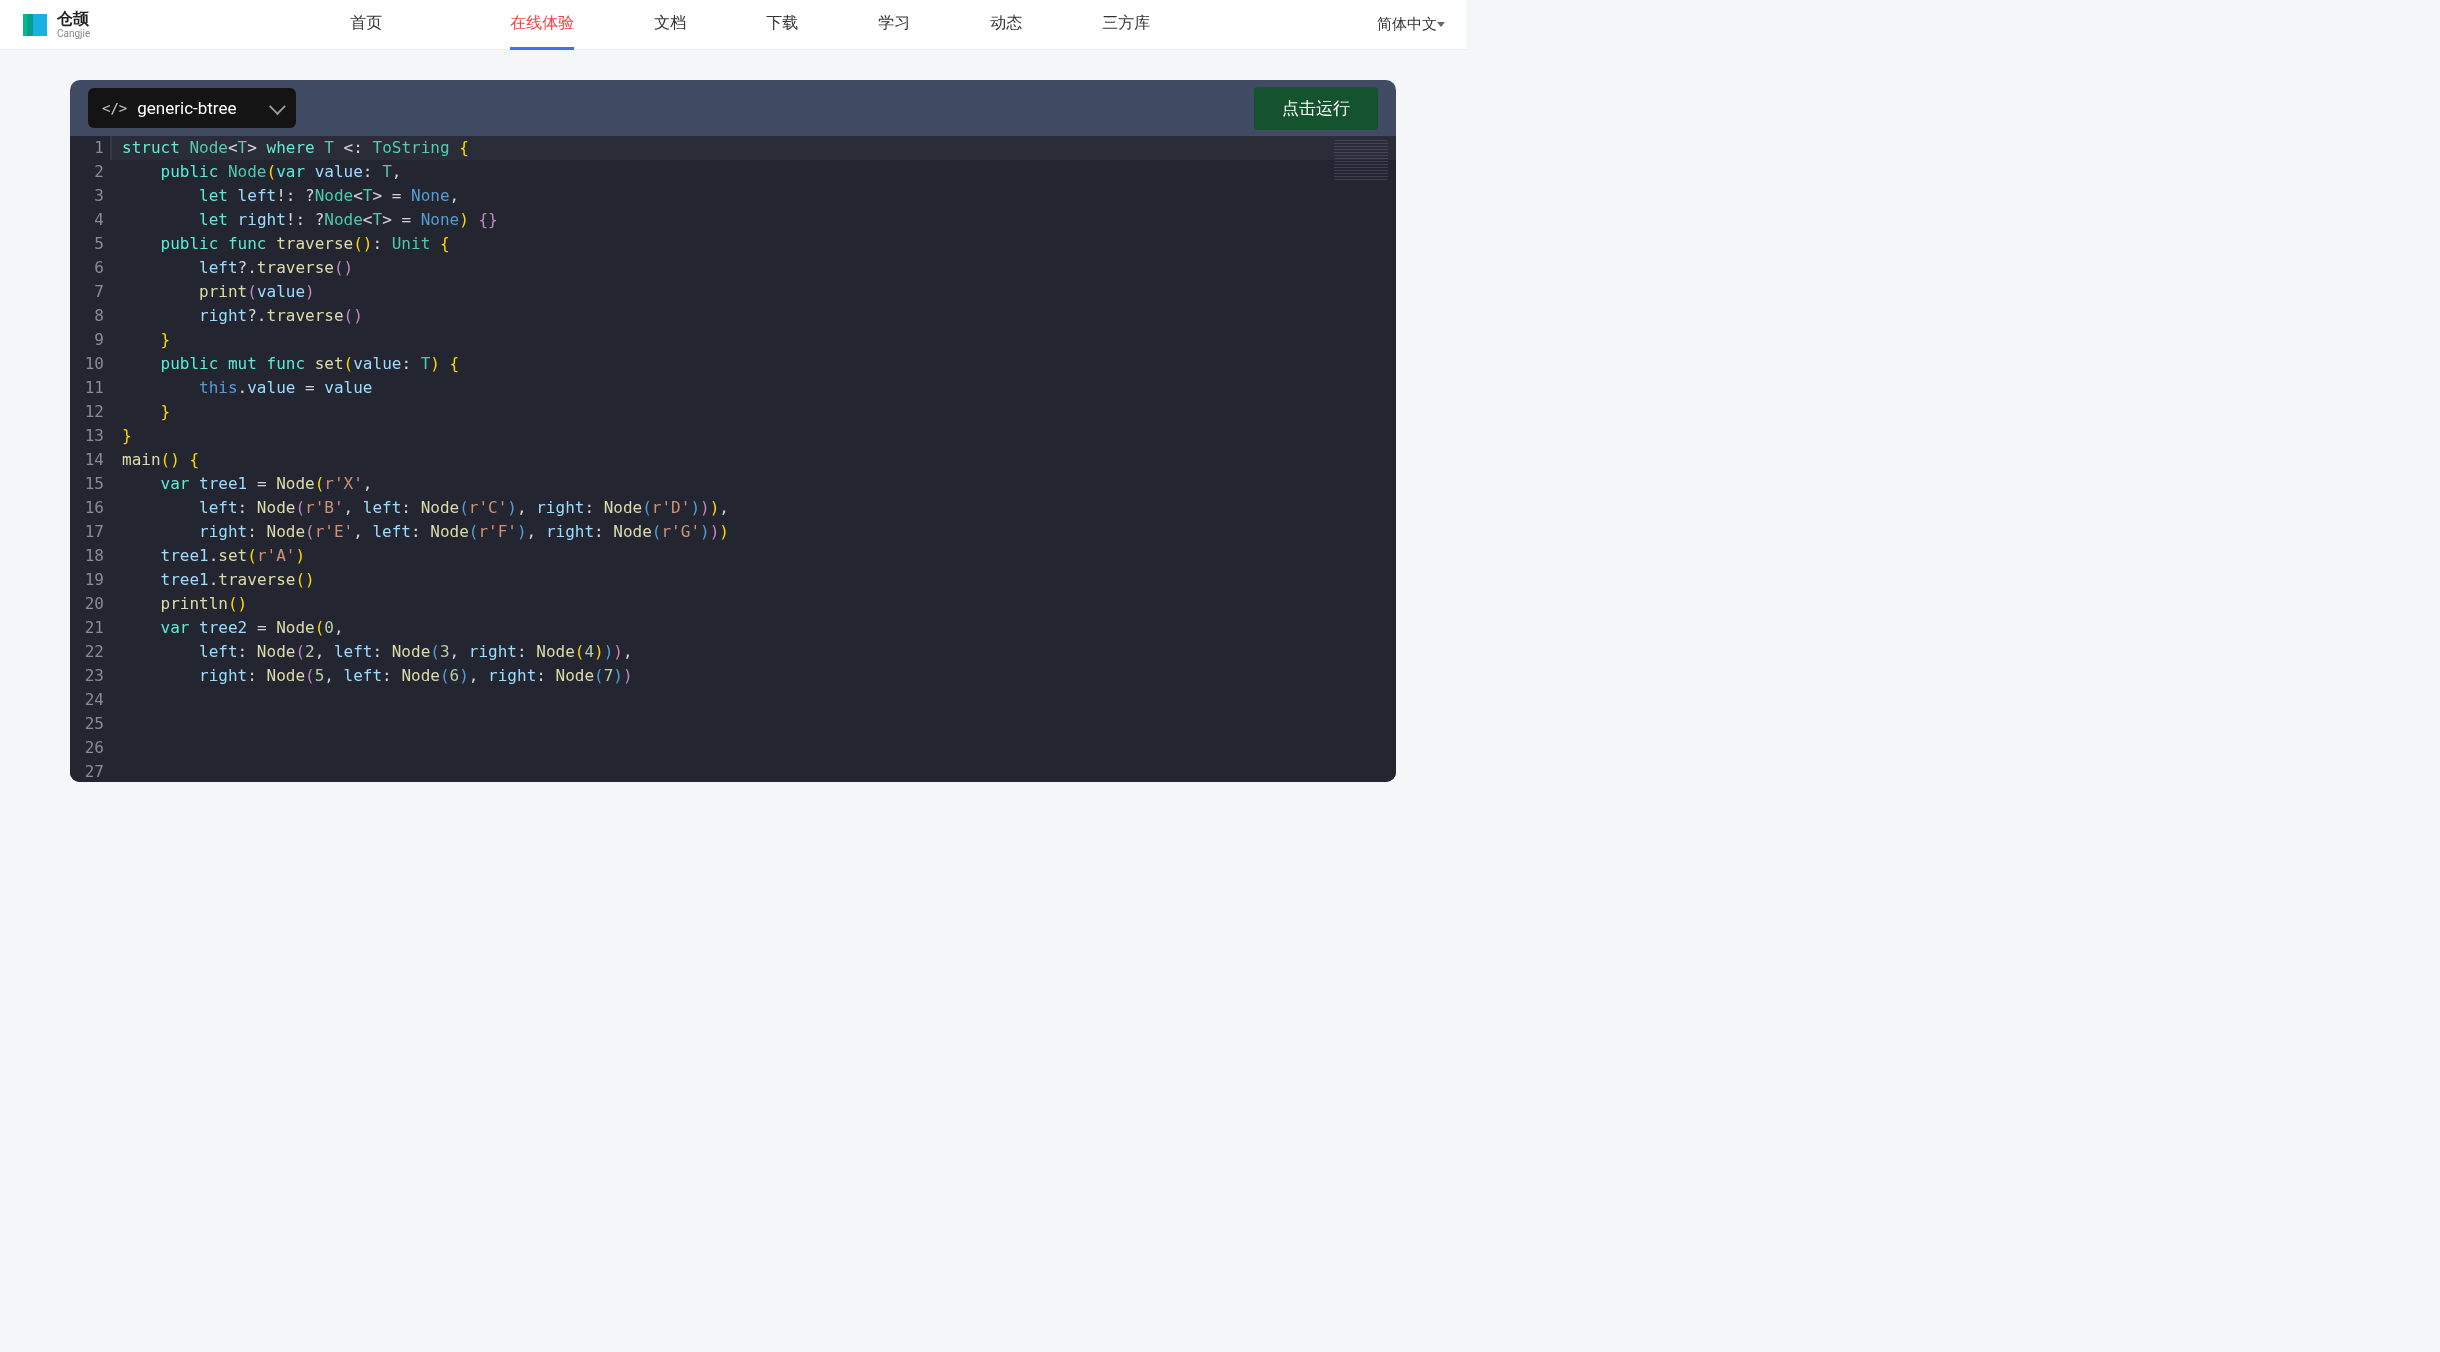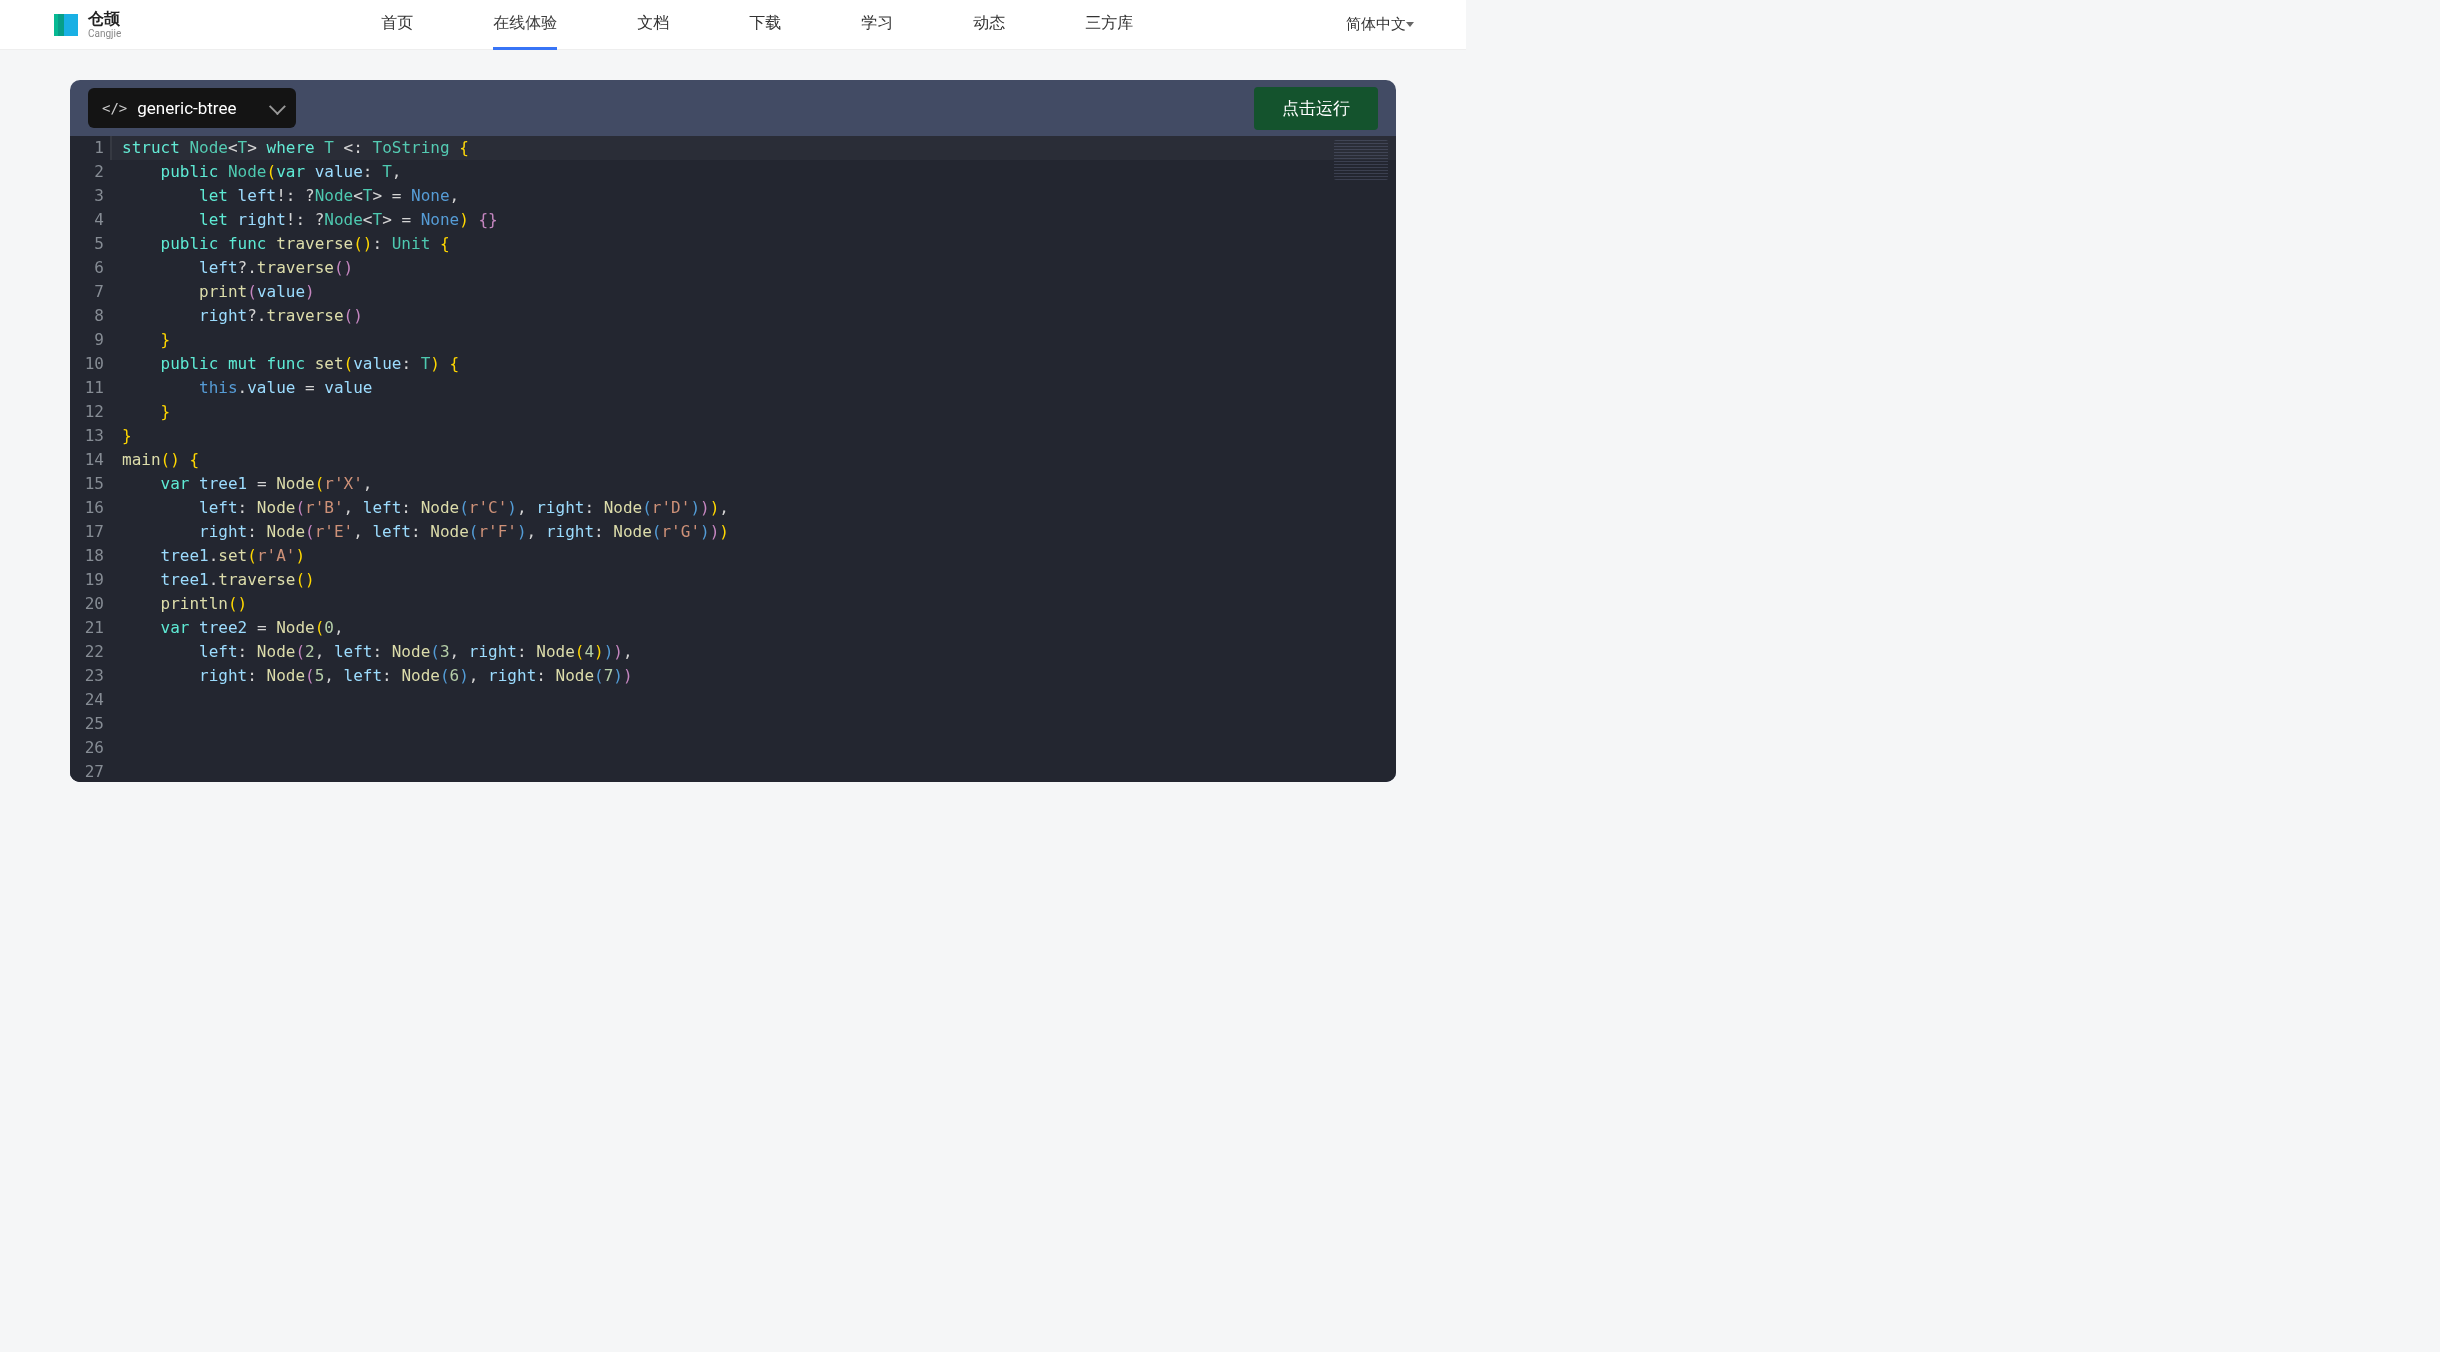--- a/index.html
+++ b/index.html
@@ -8,21 +8,21 @@
     background: #f5f6f7;
     width: 1466px;
     height: 812px;
     overflow: hidden;
   }
   .header {
     background: #ffffff;
     height: 50px;
     display: flex;
     align-items: center;
-    padding: 0 52px;
+    padding: 0 21px;
     border-bottom: 1px solid #eee;
   }
   .logo {
     display: flex;
     align-items: center;
     gap: 6px;
   }
   .logo-text {
     display: flex;
     flex-direction: column;
@@ -38,22 +38,23 @@
   .nav-item {
     font-size: 16px;
     color: #333;
     cursor: pointer;
     height: 50px;
     display: flex;
     align-items: center;
     border-bottom: 3px solid transparent;
   }
   .nav-item.active {
-    color: #404040;
+    color: #ef4444;
     border-bottom-color: #3874f6;
+    margin-left: 48px;
   }
   .lang {
     margin-left: auto;
     font-size: 15px;
     color: #333;
     display: flex;
     align-items: center;
     cursor: pointer;
   }
   .lang .caret {

